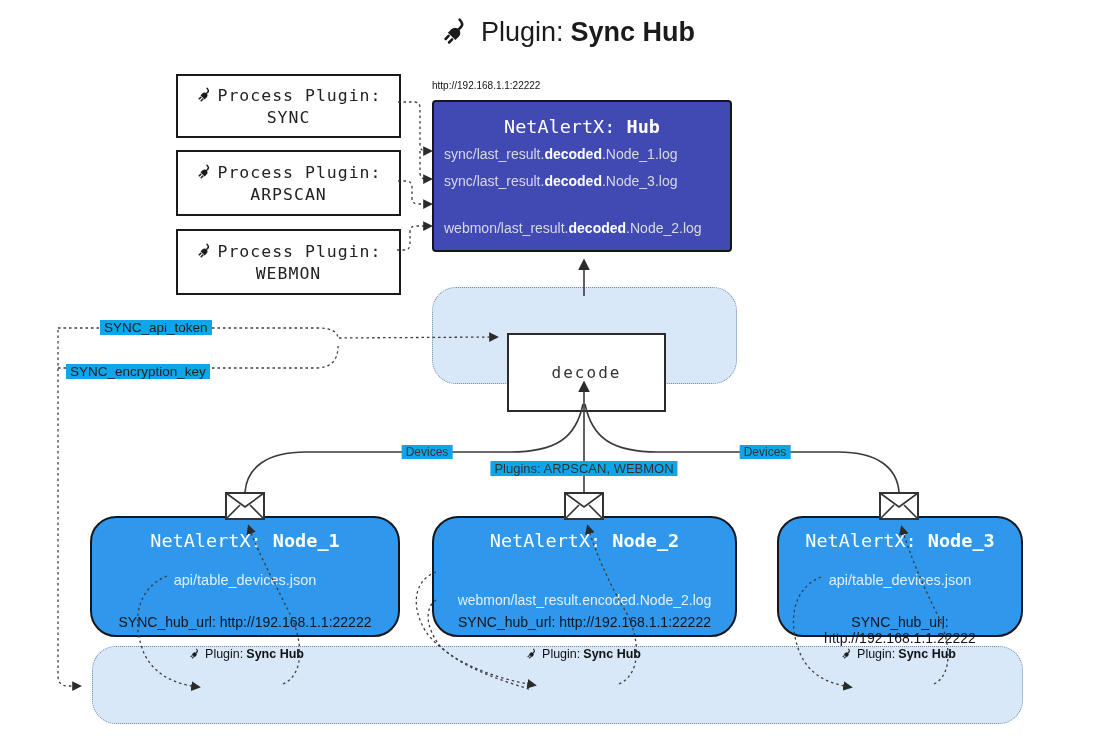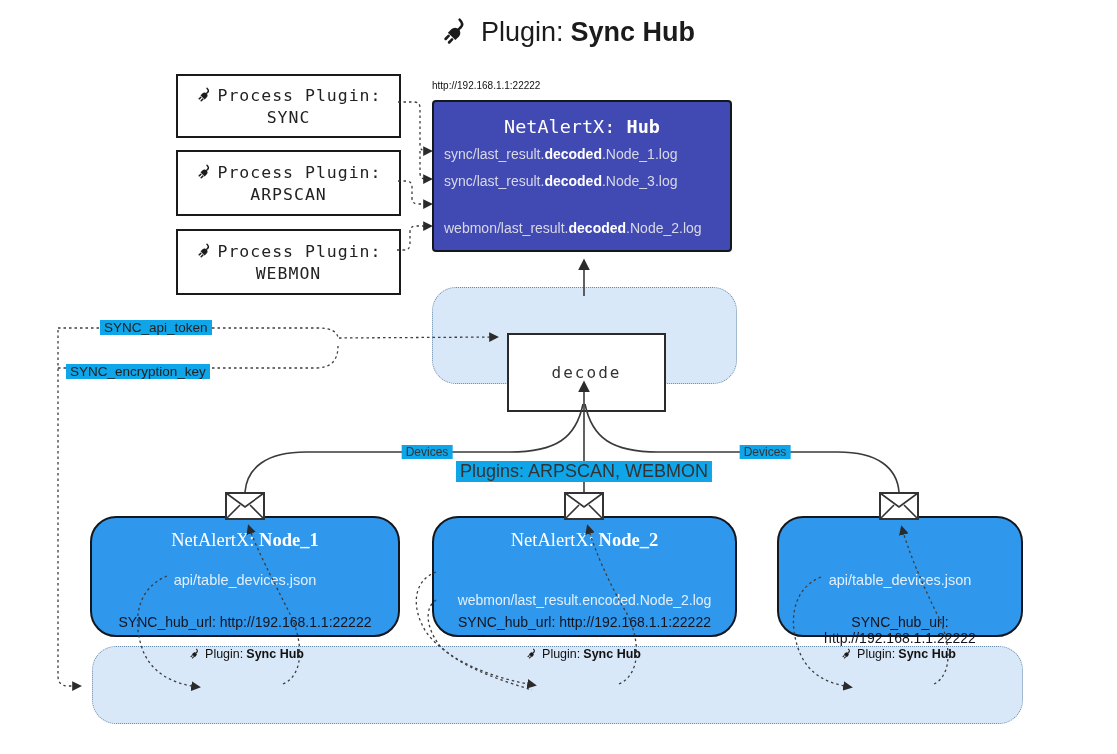--- a/index.html
+++ b/index.html
@@ -39,21 +39,21 @@
   .decode-box{left:507px;top:297px;width:159px;height:79px;background:#fff;border:2px solid #2a2a2a;
     display:flex;align-items:center;justify-content:center;font-size:16px;letter-spacing:2px;color:#333;box-sizing:border-box;margin-top:36px;}
 
   
   .linelabel{background:#0ea5e9;padding:0 4px;white-space:nowrap;z-index:5;color:#333;}
   .cfg{font-size:13.5px;color:#222;}
   .edge{font-size:12px;transform:translateX(-50%);}
 
   
   .node{background:#2f97ec;border:2px solid #15171e;border-radius:26px;top:516px;height:121px;box-sizing:border-box;}
-  .node-title{position:absolute;top:12px;width:100%;text-align:center;font-size:18.5px;color:#fff;white-space:nowrap;font-family:Liberation Serif, serif;}
+  .node-title{position:absolute;top:12px;width:100%;text-align:center;font-size:18.5px;color:#fff;white-space:nowrap;}
   .node-title .name{font-weight:bold;}
   .file{position:absolute;width:100%;text-align:center;font-size:14.5px;color:#e3effc;white-space:nowrap;}
   .node-huburl{position:absolute;top:96px;width:100%;text-align:center;font-size:14px;color:#14141f;}
 
   .envelope{top:492px;width:40px;height:28px;z-index:3;}
 
   
   .bottom-panel{left:92px;top:646px;width:931px;height:78px;}
   .enc-label{top:647px;display:flex;align-items:center;gap:3px;font-size:12.5px;color:#111;
     transform:translateX(-50%);z-index:5;white-space:nowrap;background:transparent;}
@@ -131,40 +131,43 @@
     <div class="hub-row" style="top:118px;"><span>webmon/last_result.</span><b>decoded</b><span>.Node_2.log</span></div>
   </div>
 
   <div class="abs panel decode-panel boxlayer"></div>
   <div class="abs decode-box boxlayer mono">decode</div>
 
   <span class="abs linelabel cfg" style="left:100px;top:320px;">SYNC_api_token</span>
   <span class="abs linelabel cfg" style="left:66px;top:364px;">SYNC_encryption_key</span>
 
   <span class="abs linelabel edge" style="left:427px;top:445px;">Devices</span>
-  <span class="abs linelabel edge" style="left:584px;top:461px;font-size:18px;">Plugins: ARPSCAN, WEBMON</span>
+  <span class="abs linelabel edge" style="left:584px;top:461px;font-size:13px;">Plugins: ARPSCAN, WEBMON</span>
   <span class="abs linelabel edge" style="left:765px;top:445px;">Devices</span>
 
   <div class="abs node boxlayer" style="left:90px;width:310px;">
     <div class="node-title mono">
       <span>NetAlertX:</span> <span class="name">Node_1</span>
     </div>
     <div class="file" style="top:54px;">api/table_devices.json</div>
     <div class="node-huburl">SYNC_hub_url: http://192.168.1.1:22222</div>
   </div>
 
   <div class="abs node boxlayer" style="left:432px;width:305px;">
     <div class="node-title mono">
       <span>NetAlertX:</span> <span class="name">Node_2</span>
     </div>
     <div class="file" style="top:74px;font-size:14px;">webmon/last_result.encoded.Node_2.log</div>
     <div class="node-huburl">SYNC_hub_url: http://192.168.1.1:22222</div>
   </div>
 
   <div class="abs node boxlayer" style="left:777px;width:246px;">
+    <div class="node-title mono">
+      <span>NetAlertX:</span> <span class="name">Node_3</span>
+    </div>
     <div class="file" style="top:54px;">api/table_devices.json</div>
     <div class="node-huburl">SYNC_hub_url: http://192.168.1.1:22222</div>
   </div>
 
   <svg class="abs envelope" style="left:225px;" viewBox="0 0 40 28">
     <rect x="1" y="1" width="38" height="26" fill="#fff" stroke="#333" stroke-width="2"></rect>
     <path d="M1 1 L20 15 L39 1 M1 27 L15 13 M39 27 L25 13" fill="none" stroke="#333" stroke-width="1.6"></path>
   </svg>
   <svg class="abs envelope" style="left:564px;" viewBox="0 0 40 28">
     <rect x="1" y="1" width="38" height="26" fill="#fff" stroke="#333" stroke-width="2"></rect>

